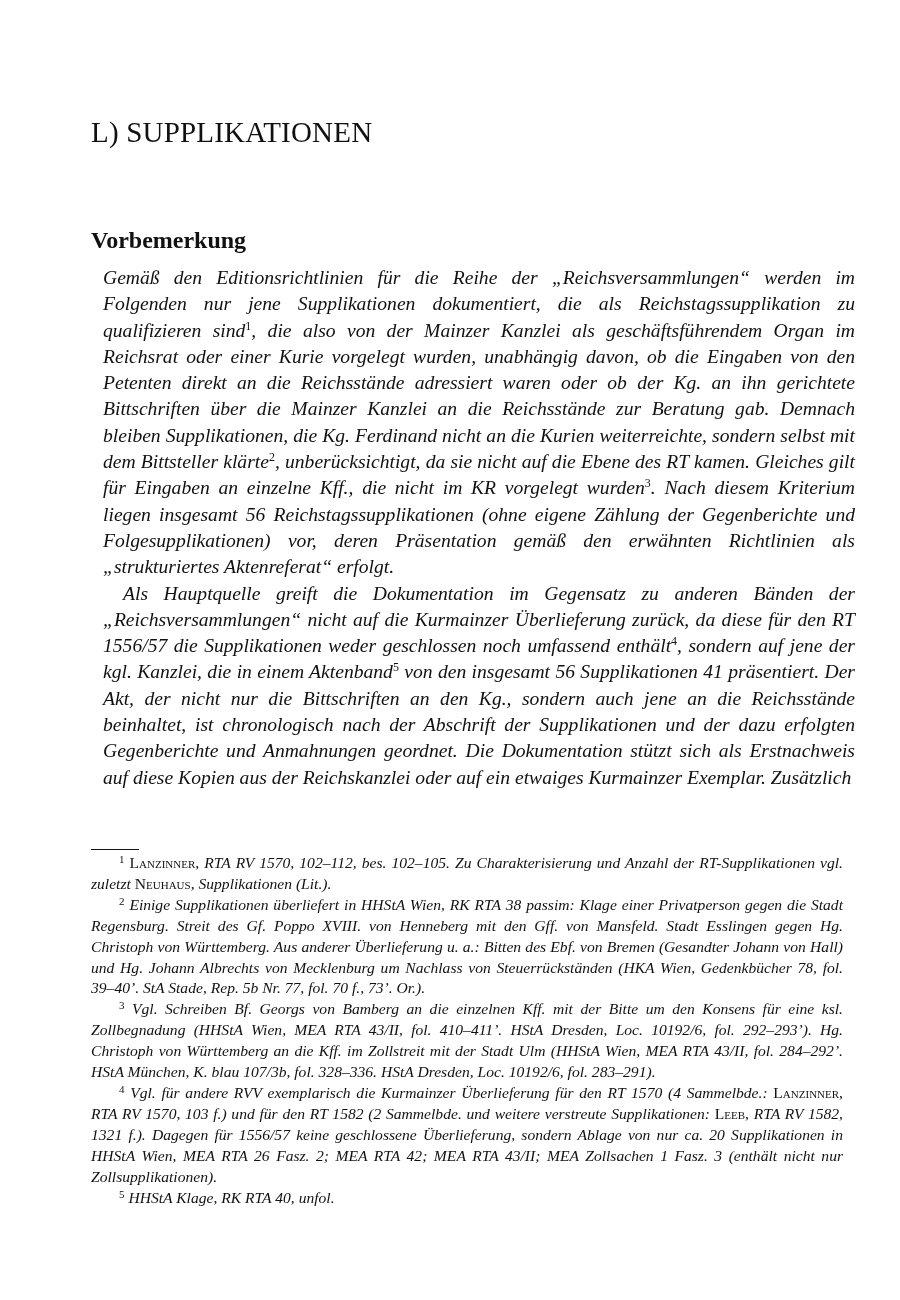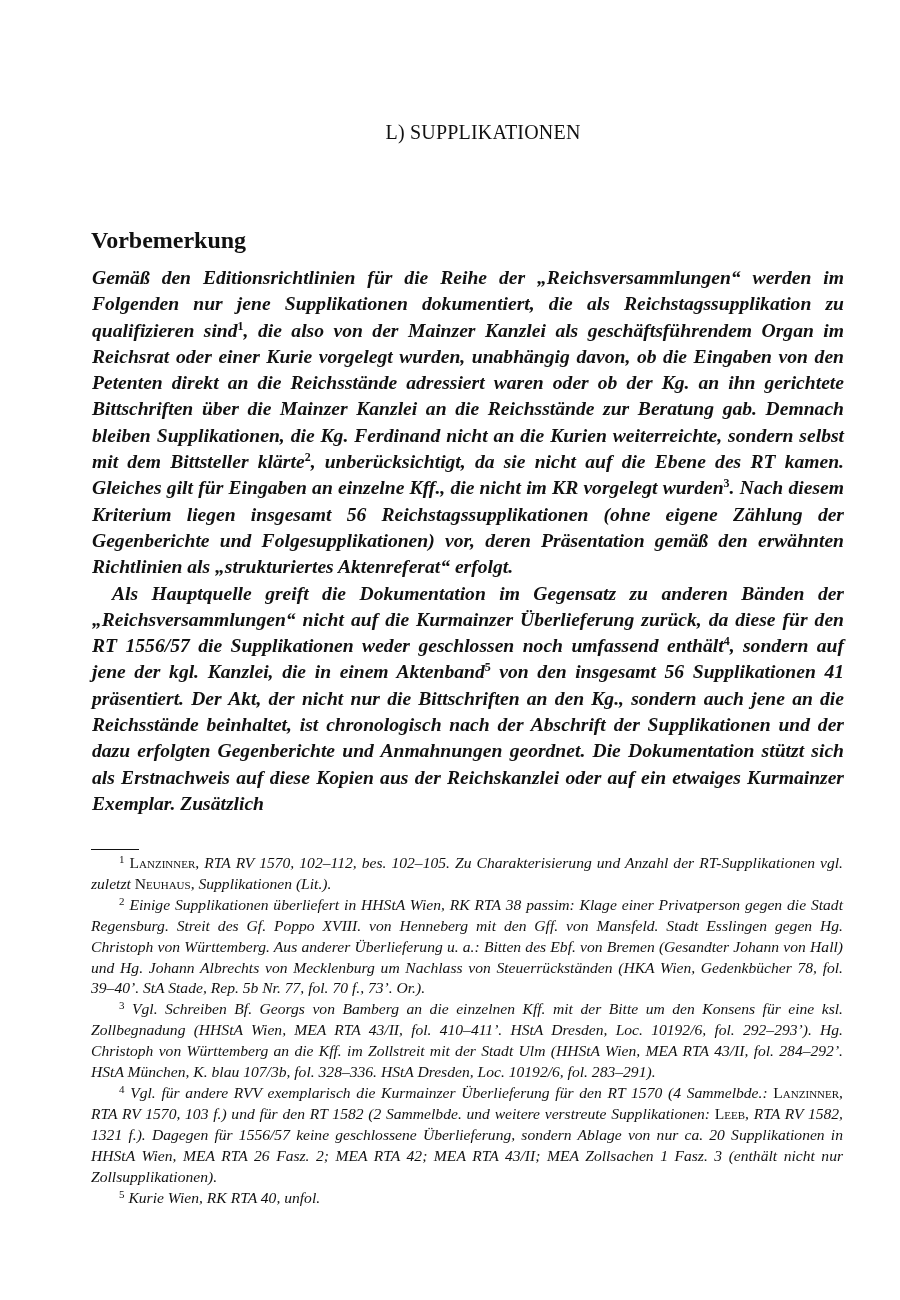--- a/index.html
+++ b/index.html
@@ -2,31 +2,30 @@
 <html><head>
 <meta charset="utf-8">
 <style>
   html, body { margin: 0; padding: 0; background: #ffffff; }
   body {
     width: 900px; height: 1300px; position: relative; overflow: hidden;
     font-family: "Liberation Serif", "DejaVu Serif", serif; color: #111111;
   }
   .page { position: absolute; left: 91px; top: 0; width: 752px; }
   .chapter-title {
-    position: absolute; left: 16px; width: 752px; top: 114px;
-    text-align: center; font-size: 20px; letter-spacing: 0.2px; line-height: 36px;
+    position: absolute; left: 0; width: 752px; top: 114px;
+    text-align: left; font-size: 29px; letter-spacing: 0.2px; line-height: 36px;
   }
   .section-head {
     position: absolute; left: 0; top: 226px; font-size: 24px; font-weight: bold; line-height: 28px;
   }
   .body-text {
-    position: absolute; left: 1px; top: 265px; width: 752px;
+    position: absolute; left: 12px; top: 265px; width: 752px;
     font-style: italic; font-size: 19.6px; line-height: 26.3px; text-align: justify;
     hyphens: manual;
-    font-weight: bold;
   }
   .body-text p { margin: 0; }
   .body-text p.indent { text-indent: 20px; }
   sup.fn { font-style: normal; font-size: 12px; vertical-align: 7px; line-height: 0; }
   .fn-rule {
     position: absolute; left: 0; top: 849px; width: 48px; height: 0; border-top: 1.2px solid #111;
   }
   .footnotes {
     position: absolute; left: 0; top: 853px; width: 752px;
     font-size: 15.6px; line-height: 20.9px; text-align: justify;
@@ -50,16 +49,16 @@
     <p class="indent"><span>Als Hauptquelle greift die Dokumentation im Gegensatz zu anderen Bänden der „Reichsversammlungen“ nicht auf die Kurmainzer Überlieferung zurück, da diese für den RT 1556/57 die Supplikationen weder geschlossen noch umfassend enthält</span><sup class="fn">4</sup><span>, sondern auf jene der kgl. Kanzlei, die in einem Aktenband</span><sup class="fn">5</sup><span> von den insgesamt 56 Supplikationen 41 präsentiert. Der Akt, der nicht nur die Bittschriften an den Kg., sondern auch jene an die Reichsstände beinhaltet, ist chronologisch nach der Abschrift der Supplikationen und der dazu erfolgten Gegenberichte und Anmahnungen geordnet. Die Dokumentation stützt sich als Erstnachweis auf diese Kopien aus der Reichskanzlei oder auf ein etwaiges Kurmainzer Exemplar. Zusätzlich</span></p>
   </div>
 
   <div class="fn-rule"></div>
 
   <div class="footnotes">
     <p><span class="fnmark">1</span> <span class="sc">Lanzinner</span>, <span class="it">RTA RV 1570, 102–112, bes. 102–105. Zu Charakterisierung und Anzahl der RT-Supplikationen vgl. zuletzt</span> <span class="sc">Neuhaus</span>, <span class="it">Supplikationen (Lit.).</span></p>
     <p><span class="fnmark">2</span> <span class="it">Einige Supplikationen überliefert in HHStA Wien, RK RTA 38 passim: Klage einer Privatperson gegen die Stadt Regensburg. Streit des Gf. Poppo XVIII. von Henneberg mit den Gff. von Mansfeld. Stadt Esslingen gegen Hg. Christoph von Württemberg. Aus anderer Überlieferung u. a.: Bitten des Ebf. von Bremen (Gesandter Johann von Hall) und Hg. Johann Albrechts von Mecklenburg um Nachlass von Steuerrückständen (HKA Wien, Gedenkbücher 78, fol. 39–40’. StA Stade, Rep. 5b Nr. 77, fol. 70 f., 73’. Or.).</span></p>
     <p><span class="fnmark">3</span> <span class="it">Vgl. Schreiben Bf. Georgs von Bamberg an die einzelnen Kff. mit der Bitte um den Konsens für eine ksl. Zollbegnadung (HHStA Wien, MEA RTA 43/II, fol. 410–411’. HStA Dresden, Loc. 10192/6, fol. 292–293’). Hg. Christoph von Württemberg an die Kff. im Zollstreit mit der Stadt Ulm (HHStA Wien, MEA RTA 43/II, fol. 284–292’. HStA München, K. blau 107/3b, fol. 328–336. HStA Dresden, Loc. 10192/6, fol. 283–291).</span></p>
     <p><span class="fnmark">4</span> <span class="it">Vgl. für andere RVV exemplarisch die Kurmainzer Überlieferung für den RT 1570 (4 Sammelbde.:</span> <span class="sc">Lanzinner</span>, <span class="it">RTA RV 1570, 103 f.) und für den RT 1582 (2 Sammelbde. und weitere verstreute Supplikationen:</span> <span class="sc">Leeb</span>, <span class="it">RTA RV 1582, 1321 f.). Dagegen für 1556/57 keine geschlossene Überlieferung, sondern Ablage von nur ca. 20 Supplikationen in HHStA Wien, MEA RTA 26 Fasz. 2; MEA RTA 42; MEA RTA 43/II; MEA Zollsachen 1 Fasz. 3 (enthält nicht nur Zollsupplikationen).</span></p>
-    <p><span class="fnmark">5</span> <span class="it">Kurie Wien, RK RTA 40, unfol.</span></p>
+    <p><span class="fnmark">5</span> <span class="it">HHStA Klage, RK RTA 40, unfol.</span></p>
   </div>
 
 </div>
 
 </body></html>

